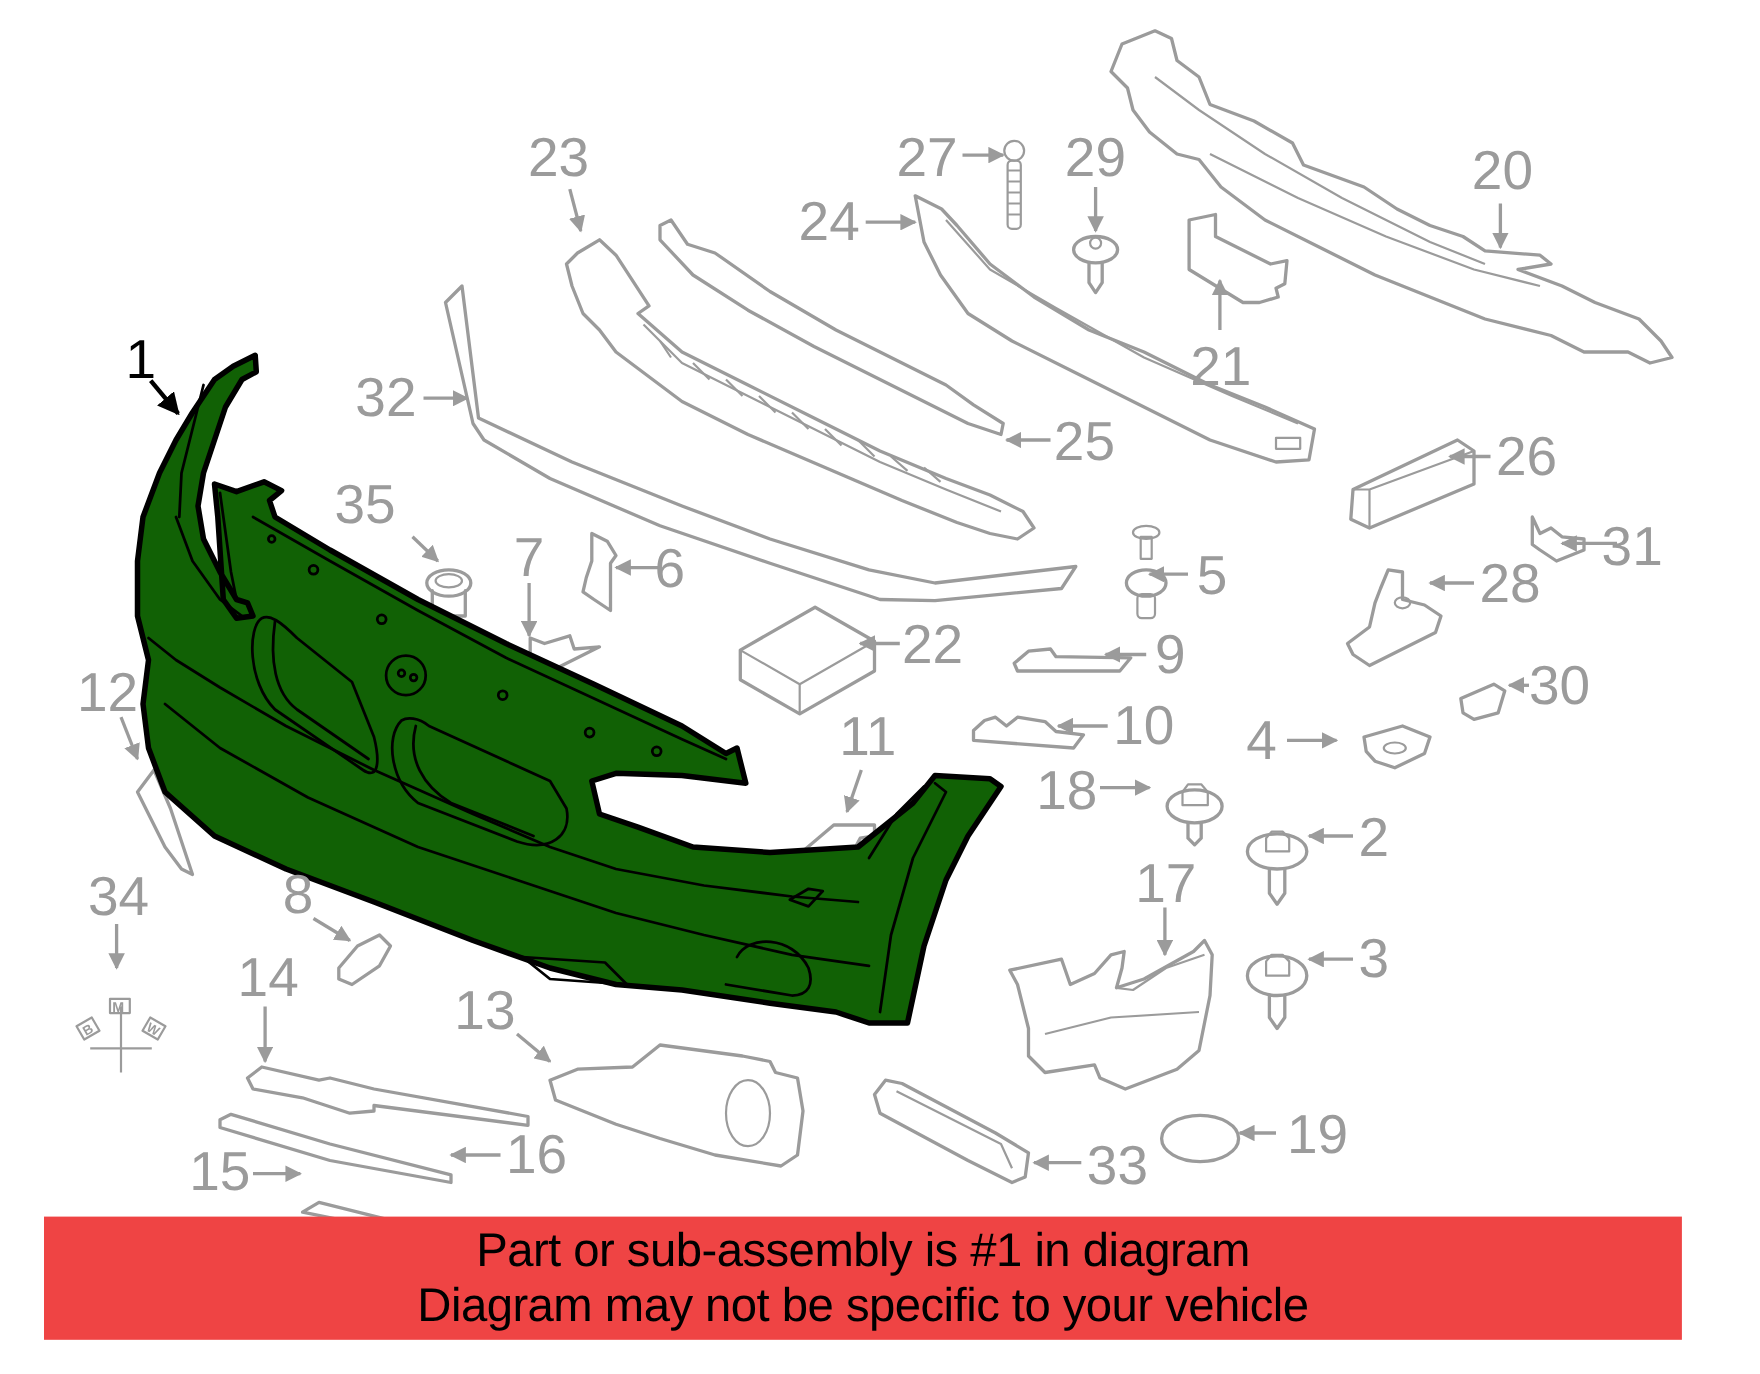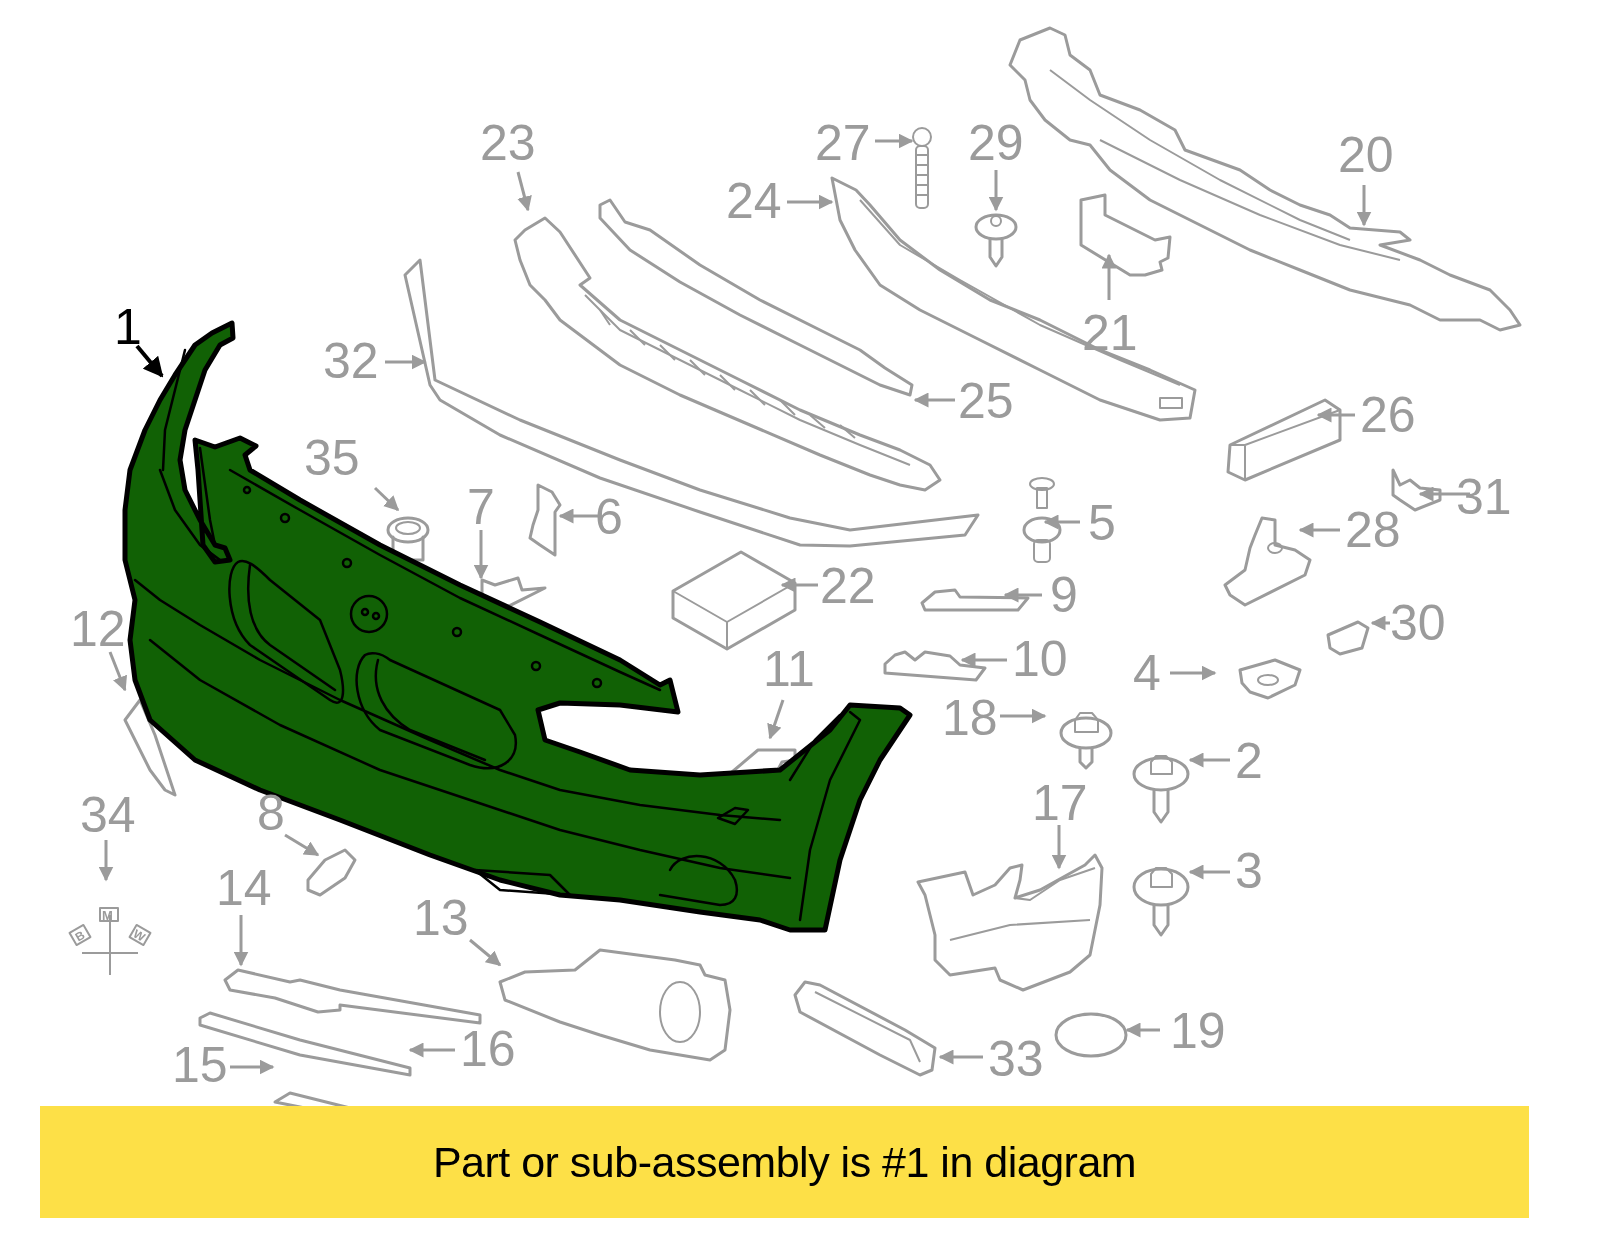--- a/index.html
+++ b/index.html
@@ -8,21 +8,21 @@
   #diagram { position: absolute; left: 0; top: 0; width: 1600px; height: 1249px; }
   .part { fill: none; stroke: #9b9b9b; stroke-width: 3; stroke-linejoin: round; stroke-linecap: round; }
   .part-thin { fill: none; stroke: #9b9b9b; stroke-width: 2; stroke-linejoin: round; }
   .arrow { stroke: #9b9b9b; stroke-width: 3; fill: none; }
   .arrowhead { fill: #9b9b9b; }
   .callout { font-family: "Liberation Sans", sans-serif; font-size: 50px; fill: #9b9b9b; }
   .callout-main { font-family: "Liberation Sans", sans-serif; font-size: 50px; fill: #000000; }
   .bumper { fill: #116105; stroke: #000; stroke-width: 5; stroke-linejoin: round; }
   .bumper-line { fill: none; stroke: #000; stroke-width: 2.5; stroke-linejoin: round; stroke-linecap: round; }
   .banner { position: absolute; left: 40px; top: 1106px; width: 1489px; height: 112px;
-            background: #fde047; display: flex; flex-direction: column; align-items: center;
+            background: #ef4444; display: flex; flex-direction: column; align-items: center;
             justify-content: center; }
   .banner-line { color: #000; font-size: 43px; line-height: 50px; letter-spacing: -0.5px;
                  font-family: "Liberation Sans", sans-serif; }
 </style>
 </head>
 <body>
 
 <svg id="diagram" viewBox="0 0 1600 1249" xmlns="http://www.w3.org/2000/svg">
   <defs>
     <marker id="ah" viewBox="0 0 10 10" refX="9" refY="5" markerWidth="5" markerHeight="5" orient="auto">
@@ -311,13 +311,14 @@
     <text class="callout" x="1456" y="514">31</text>
     <text class="callout" x="323" y="378">32</text>
     <text class="callout" x="988" y="1076">33</text>
     <text class="callout" x="80" y="832">34</text>
     <text class="callout" x="304" y="475">35</text>
   </g>
 </svg>
 
 <div class="banner">
   <div class="banner-line">Part or sub-assembly is #1 in diagram</div>
+  <div class="banner-line">Diagram may not be specific to your vehicle</div>
 </div>
 
 </body></html>

